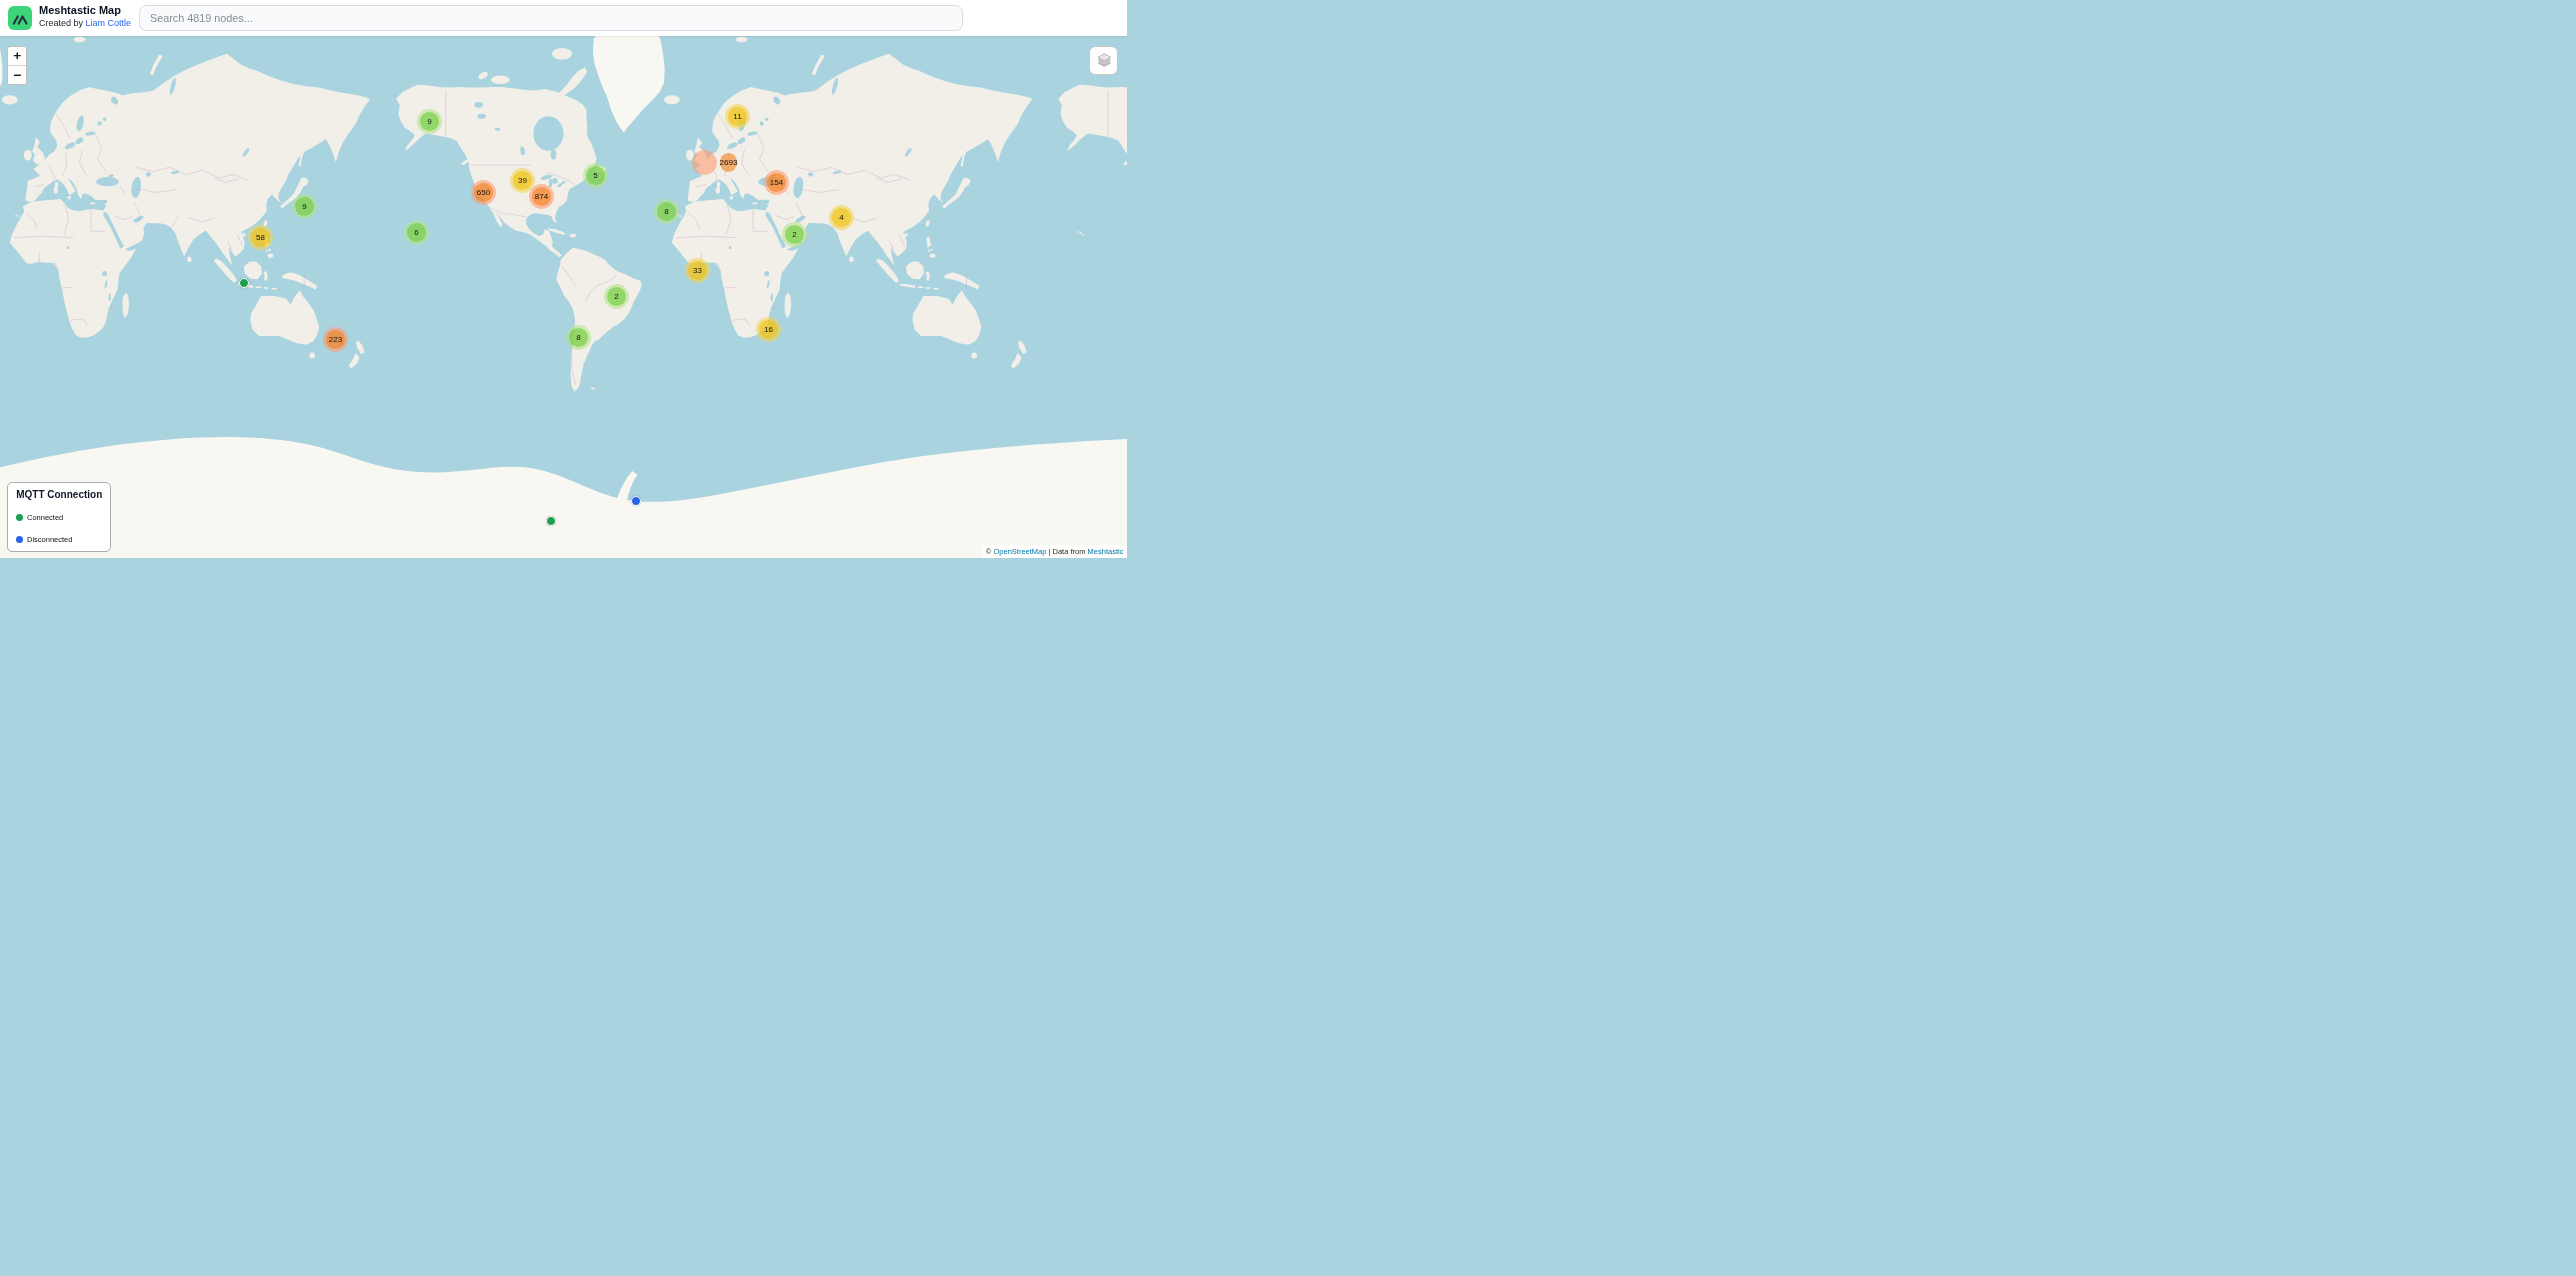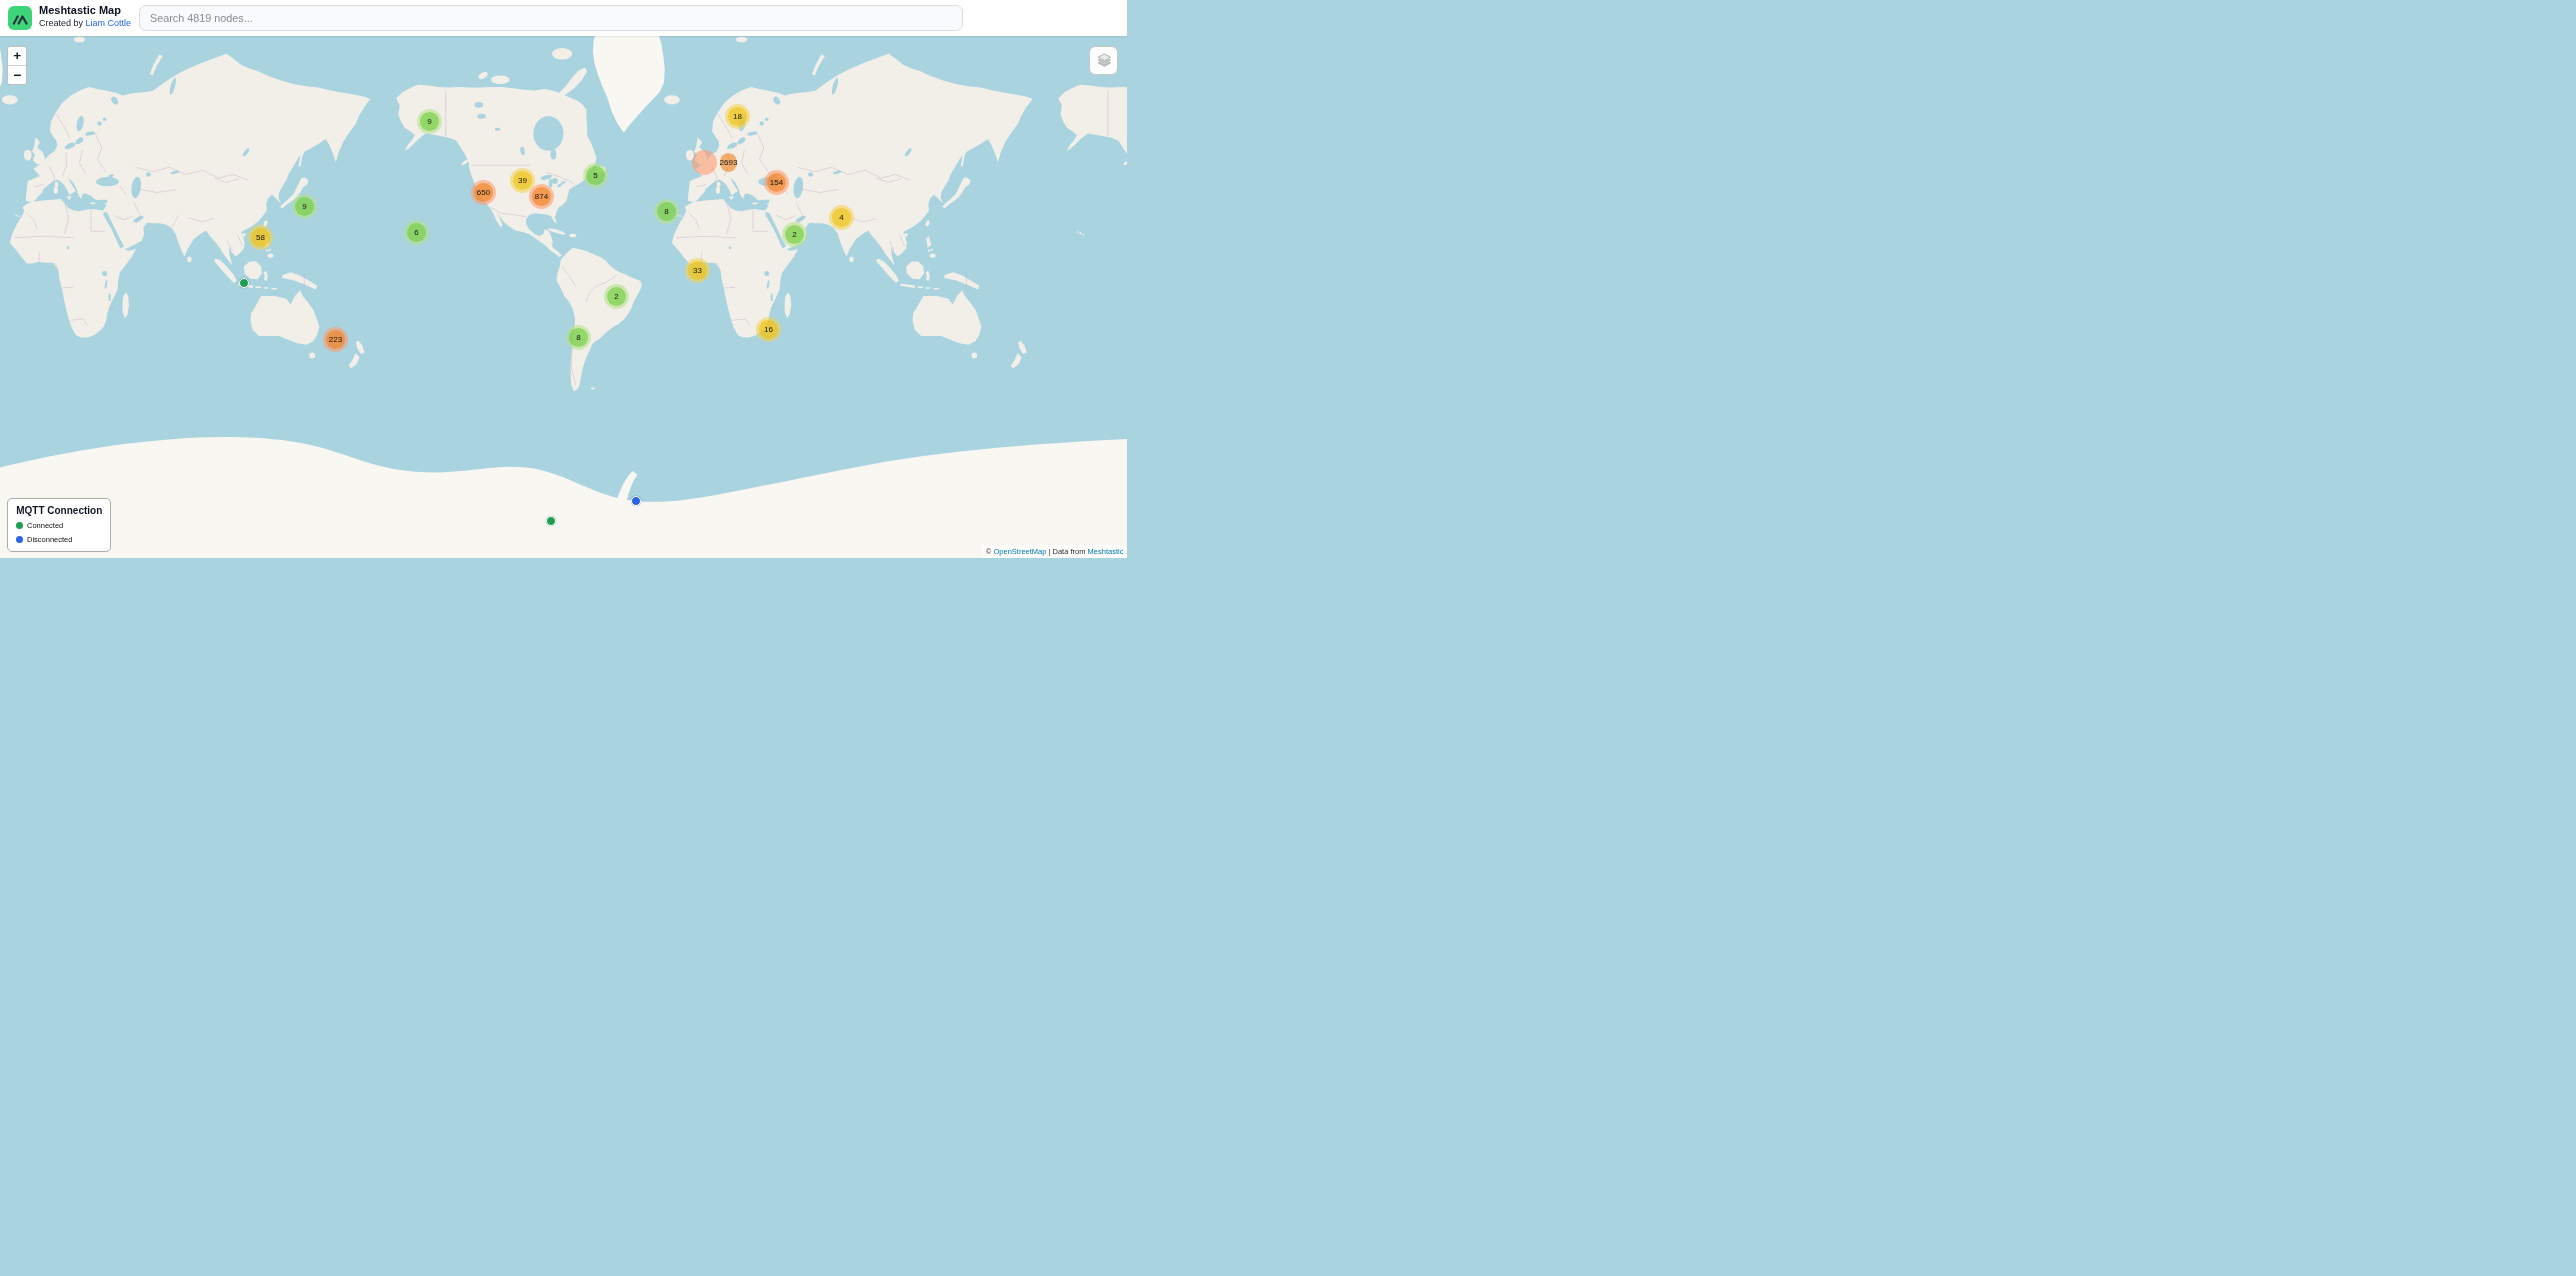--- a/index.html
+++ b/index.html
@@ -50,21 +50,21 @@
            z-index:30;cursor:pointer;}
   .cluster .in{border-radius:50%;display:flex;align-items:center;justify-content:center;
                font-size:8px;color:#141414;white-space:nowrap;}
   .nodedot{position:absolute;width:10px;height:10px;border-radius:50%;border:1.4px solid #fff;
            box-shadow:0 0 1.4px rgba(0,0,0,.35);z-index:29;cursor:pointer;}
 
   
   .legend{position:absolute;left:7.2px;bottom:5.8px;background:#fff;border:1.4px solid #ababab;border-radius:5px;
           padding:6.5px 8px 7.2px 8px;z-index:40;}
   .legend .ltitle{font-size:10px;font-weight:700;color:#101828;margin-bottom:2px;}
-  .legend .lrow{display:flex;align-items:center;gap:3.6px;font-size:7.5px;color:#111;margin-top:5px;}
+  .legend .lrow{display:flex;align-items:center;gap:3.6px;font-size:7.5px;color:#111;margin-top:13px;}
   .legend .ldot{width:7.2px;height:7.2px;border-radius:50%;flex:0 0 auto;}
 
   
   .attrib{position:absolute;right:0;bottom:0;background:rgba(255,255,255,.78);padding:1.4px 3.6px 2.2px 4.3px;
           font-size:7.5px;color:#2b2b2b;z-index:40;white-space:pre;}
   .attrib a{color:#0078a8;text-decoration:none;cursor:pointer;}
 </style>
 </head>
 <body>
 
@@ -239,21 +239,21 @@
       <polygon points="13,17.5 4,12.8 6.5,11.4 13,14.8 19.5,11.4 22,12.8" fill="#c2c2c2" stroke="#a5a5a5" stroke-width=".7"></polygon>
       <polygon points="13,21.5 4,16.8 6.5,15.4 13,18.8 19.5,15.4 22,16.8" fill="#bdbdbd" stroke="#a5a5a5" stroke-width=".7"></polygon>
     </svg>
   </div>
 
   <div id="markers">
       <div class="cluster" style="left: 417px; top: 109px; width: 25px; height: 25px; background: rgba(181, 226, 140, 0.6);">
         <div class="in" style="width: 18.7px; height: 18.7px; background: rgba(110, 204, 57, 0.6);">9</div>
       </div>
       <div class="cluster" style="left: 725px; top: 104px; width: 25px; height: 25px; background: rgba(241, 211, 87, 0.6);">
-        <div class="in" style="width: 18.7px; height: 18.7px; background: rgba(240, 194, 12, 0.6);">18</div>
+        <div class="in" style="width: 18.7px; height: 18.7px; background: rgba(240, 194, 12, 0.6);">11</div>
       </div>
       <div class="cluster" style="left: 692px; top: 150px; width: 25px; height: 25px; background: rgba(253, 156, 115, 0.6);">
         <div class="in" style="width: 18.7px; height: 18.7px; background: rgba(241, 128, 23, 0.6); margin-left: 48px;">2693</div>
       </div>
       <div class="cluster" style="left: 737px; top: 170px; width: 25px; height: 25px; background: rgba(253, 156, 115, 0.6); margin-left: 27px;">
         <div class="in" style="width: 18.7px; height: 18.7px; background: rgba(241, 128, 23, 0.6);">154</div>
       </div>
       <div class="cluster" style="left: 510px; top: 168px; width: 25px; height: 25px; background: rgba(241, 211, 87, 0.6);">
         <div class="in" style="width: 18.7px; height: 18.7px; background: rgba(240, 194, 12, 0.6);">39</div>
       </div>

